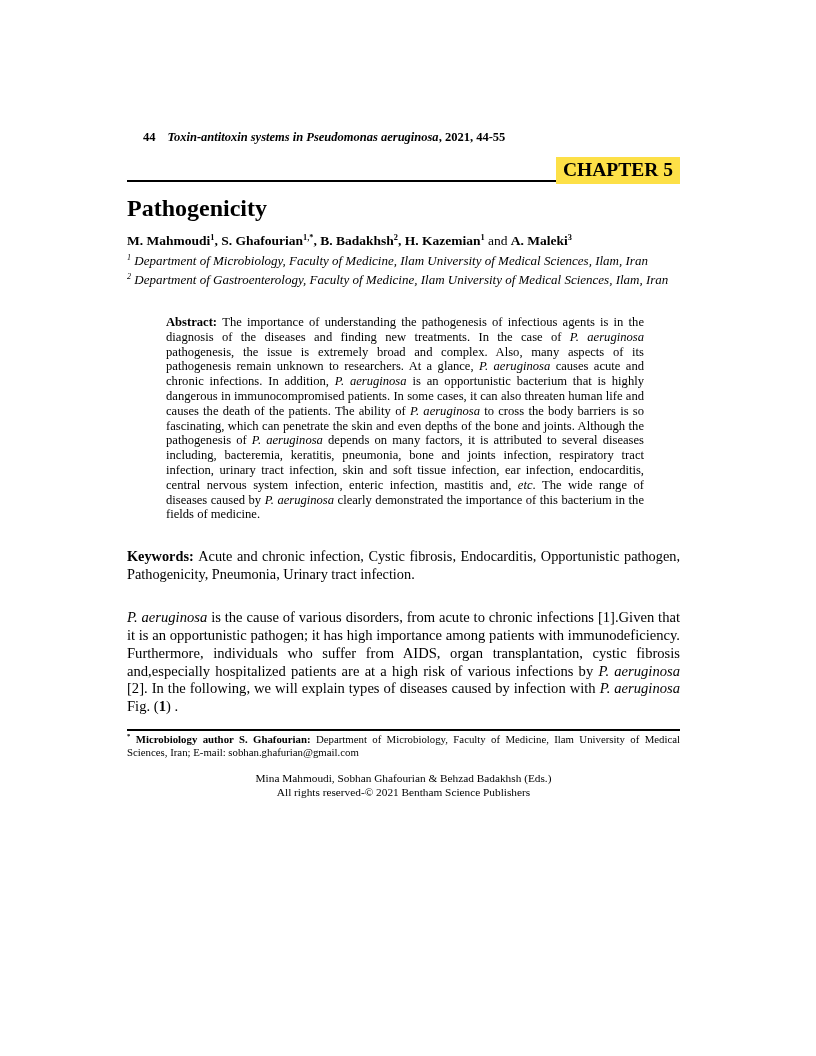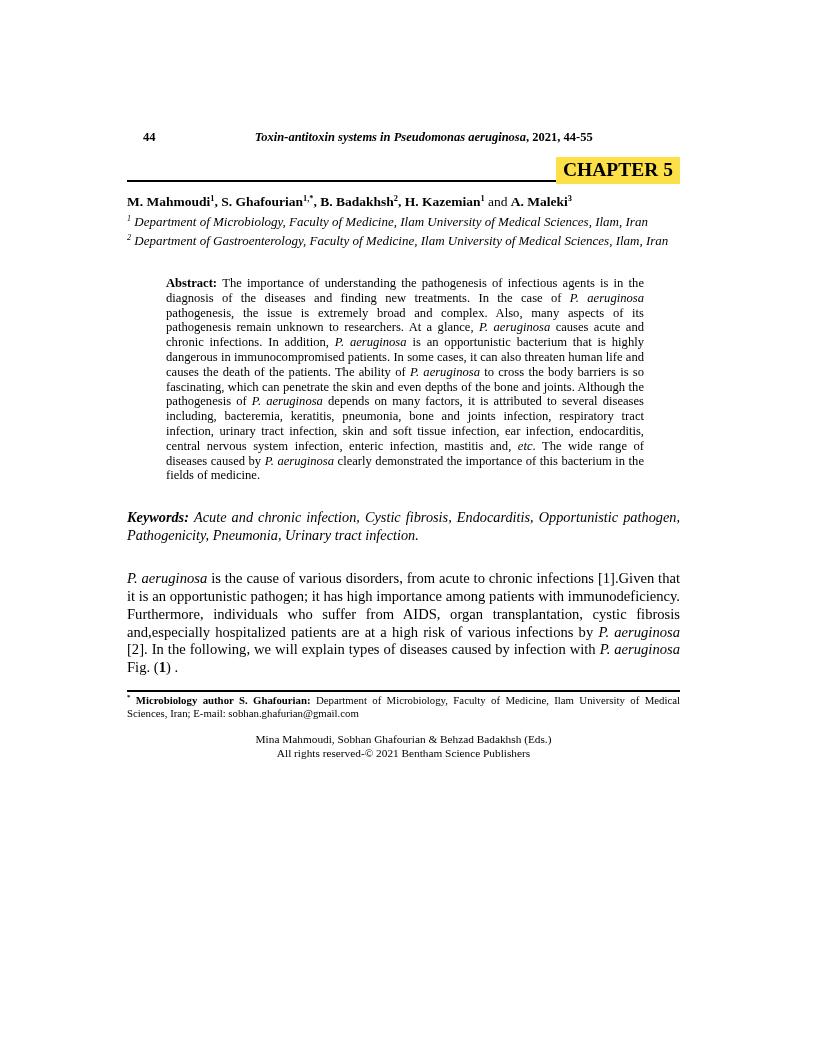--- a/index.html
+++ b/index.html
@@ -22,21 +22,21 @@
   sup { font-size:62%; line-height:0; vertical-align:super; }
 
   .header-row {
     margin-top:130px;
     display:flex;
     align-items:baseline;
     font-size:12.5px;
     line-height:15px;
   }
   .page-number { font-weight:bold; margin-left:16px; }
-  .running-title { flex:1; text-align:center;padding-left:12px; }
+  .running-title { flex:1; text-align:left;padding-left:12px; }
 
   .chapter-row { margin-top:12px; text-align:right; }
   .chapter-badge {
     display:inline-block;
     font-weight:bold;
     font-size:19.5px;
     line-height:23px;
     padding:1px 7px 3px 7px;
     position:relative;
   }
@@ -72,21 +72,20 @@
     font-size:12.6px;
     line-height:14.8px;
     text-align:justify;
   }
 
   .keywords-block {
     margin-top:26px;
     font-size:14.3px;
     line-height:17.5px;
     text-align:justify;
-    font-style:italic;
   }
 
   .body-paragraph {
     margin-top:26px;
     font-size:14.6px;
     line-height:17.8px;
     text-align:justify;
   }
 
   .footnote-rule {
@@ -118,20 +117,21 @@
     <div class="header-row">
       <span class="page-number">44</span>
       <span class="running-title"><span class="rb ri">Toxin-antitoxin systems in Pseudomonas aeruginosa</span><span class="rb">, 2021, 44-55</span></span>
     </div>
 
     <div class="chapter-row">
       <span class="chapter-badge" style="background: #fde047;">CHAPTER 5</span>
     </div>
     <div class="chapter-rule"></div>
 
+    <h1 class="page-title" style="margin-bottom:0;">Pathogenicity</h1>
 
     <div class="authors-line"><span class="rb">M. Mahmoudi</span><sup class="rb">1</sup><span class="rb">, </span><span class="rb">S. Ghafourian</span><sup class="rb">1,*</sup><span class="rb">, </span><span class="rb">B. Badakhsh</span><sup class="rb">2</sup><span class="rb">, </span><span class="rb">H. Kazemian</span><sup class="rb">1</sup><span> and </span><span class="rb">A. Maleki</span><sup class="rb">3</sup></div>
 
     <div class="affiliation"><sup class="ri">1</sup><span class="ri"> Department of Microbiology, Faculty of Medicine, Ilam University of Medical Sciences, Ilam, Iran</span></div>
     <div class="affiliation"><sup class="ri">2</sup><span class="ri"> Department of Gastroenterology, Faculty of Medicine, Ilam University of Medical Sciences, Ilam, Iran</span></div>
 
     <div class="abstract-block"><span class="rb">Abstract: </span><span>The importance of understanding the pathogenesis of infectious agents is in the diagnosis of the diseases and finding new treatments. In the case of </span><span class="ri">P. aeruginosa</span><span> pathogenesis, the issue is extremely broad and complex. Also, many aspects of its pathogenesis remain unknown to researchers. At a glance, </span><span class="ri">P. aeruginosa</span><span> causes acute and chronic infections. In addition, </span><span class="ri">P. aeruginosa</span><span> is an opportunistic bacterium that is highly dangerous in immunocompromised patients. In some cases, it can also threaten human life and causes the death of the patients. The ability of </span><span class="ri">P. aeruginosa</span><span> to cross the body barriers is so fascinating, which can penetrate the skin and even depths of the bone and joints. Although the pathogenesis of </span><span class="ri">P. aeruginosa</span><span> depends on many factors, it is attributed to several diseases including, bacteremia, keratitis, pneumonia, bone and joints infection, respiratory tract infection, urinary tract infection, skin and soft tissue infection, ear infection, endocarditis, central nervous system infection, enteric infection, mastitis and, </span><span class="ri">etc</span><span>. The wide range of diseases caused by </span><span class="ri">P. aeruginosa</span><span> clearly demonstrated the importance of this bacterium in the fields of medicine.</span></div>
 
     <div class="keywords-block"><span class="rb">Keywords: </span><span>Acute and chronic infection, Cystic fibrosis, Endocarditis, Opportunistic pathogen, Pathogenicity, Pneumonia, Urinary tract infection.</span></div>
 

